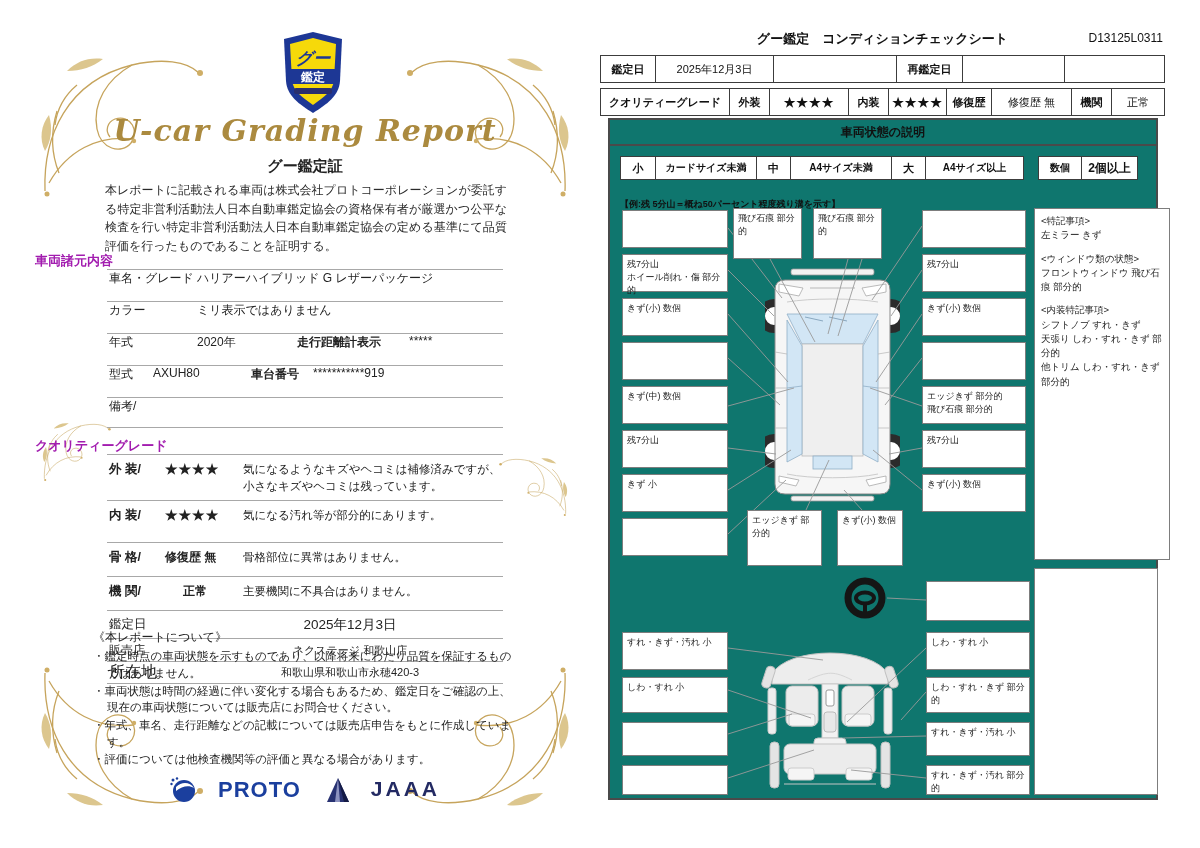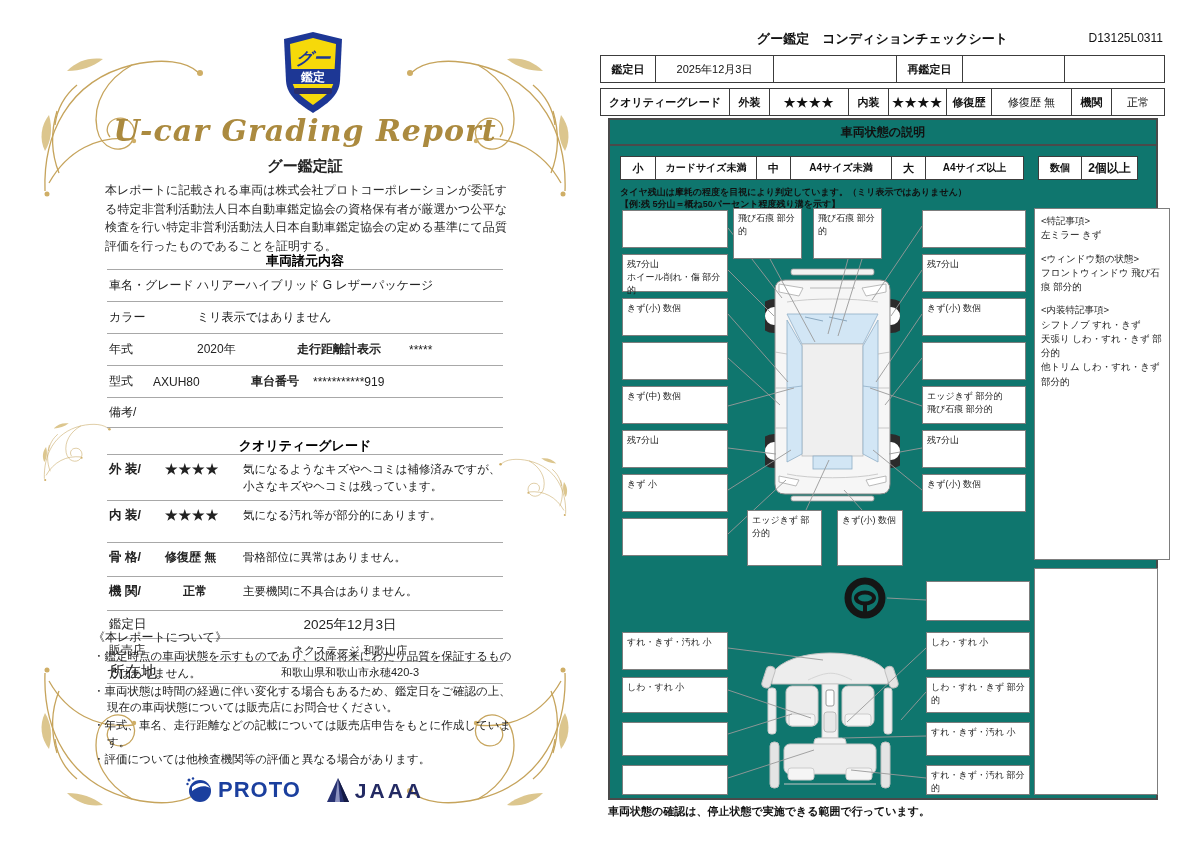--- a/index.html
+++ b/index.html
@@ -9,38 +9,38 @@
 
 .cert{position:absolute;left:35px;top:25px;width:540px;height:812px}
 .orn{position:absolute;inset:0;z-index:0}
 .cert-inner{position:absolute;inset:0;z-index:1}
 .badge{position:absolute;left:244px;top:6px;width:68px;height:84px}
 .cert-title{position:absolute;left:0;top:88px;width:100%;text-align:center;
   font-family:"DejaVu Serif",serif;font-style:italic;font-weight:bold;
   font-size:30px;color:#ab8a3f;letter-spacing:1px}
 .cert-sub{position:absolute;left:0;top:132px;width:100%;text-align:center;font-size:15px;font-weight:bold;color:#222}
 .cert-intro{position:absolute;left:70px;top:156px;width:402px;font-size:12px;line-height:1.55;text-align:justify;color:#2a2a2a}
-.sec-h{position:absolute;width:100%;text-align:center;font-size:13px;font-weight:bold;color:#000000}
+.sec-h{position:absolute;width:100%;text-align:left;font-size:13px;font-weight:bold;color:#a21caf}
 .spec{position:absolute;left:72px;width:396px;border-top:1px solid #a8a8a8}
-.srow{display:flex;align-items:center;border-bottom:1px solid #a8a8a8;font-size:12px;color:#222}
+.srow{display:flex;border-bottom:1px solid #a8a8a8;font-size:12px;color:#222}
 .sl{flex:0 0 90px;padding-left:2px}
 .sv{flex:1}
 .grow{display:flex;align-items:flex-start;border-bottom:1px solid #a8a8a8;font-size:11.5px;color:#222;padding:6px 0 16px 0}
 .gl{flex:0 0 58px;font-size:12.5px;font-weight:bold;padding-left:2px}
 .gv{flex:0 0 78px;font-weight:bold;font-size:14px;letter-spacing:1px}
 .gv2{flex:0 0 78px;font-size:12px;font-weight:bold}
 .gd{flex:1;line-height:1.45;padding-right:2px}
 .irow{display:flex;align-items:center;border-bottom:1px solid #a8a8a8;color:#222}
 .il{flex:0 0 90px;font-size:12.5px;padding-left:2px}
 .iv{flex:1;text-align:center}
 .notes{position:absolute;left:58px;top:604px;width:420px;font-size:11.5px;color:#222;line-height:1.45}
 .notes .nh{font-size:12px;margin-bottom:2px}
 .notes .ni{padding-left:14px;text-indent:-14px;margin-bottom:1px}
 .logos{position:absolute;left:0;top:752px;width:100%;display:flex;justify-content:center;align-items:center;gap:26px}
-.logo{display:flex;align-items:flex-end;gap:6px}
+.logo{display:flex;align-items:flex-start;gap:22px}
 .proto-t{font-size:22px;font-weight:900;color:#1b3f9e;letter-spacing:1px}
 .jaaa-t{font-size:21px;font-weight:900;color:#232a63;letter-spacing:3px}
 
 
 .sheet{position:absolute;left:600px;top:28px;width:565px;height:800px;font-size:11px}
 .sheet-title{position:absolute;left:0;top:2px;width:100%;text-align:center;font-weight:bold;font-size:13px;color:#111}
 .doc-id{position:absolute;right:2px;top:3px;font-size:12px;color:#111}
 .tr{position:absolute;display:flex;border:1px solid #3c3c3c;background:#fff}
 .tc{display:flex;align-items:center;justify-content:center;border-left:1px solid #3c3c3c;font-size:11px;color:#111;text-align:center}
 .tc:first-child{border-left:none}
@@ -230,21 +230,20 @@
       <div class="tc" style="width:34px;font-weight:bold">中</div>
       <div class="tc" style="width:101px;font-weight:bold;font-size:10px">A4サイズ未満</div>
       <div class="tc" style="width:34px;font-weight:bold">大</div>
       <div class="tc" style="flex:1;font-weight:bold;font-size:10px">A4サイズ以上</div>
     </div>
     <div class="tr" style="left:428px;top:36px;width:100px;height:24px">
       <div class="tc" style="width:42px;font-weight:bold;font-size:10px">数個</div>
       <div class="tc" style="flex:1;font-weight:bold;font-size:12px">2個以上</div>
     </div>
 
-    <div class="note9" style="left:10px;top:66px;font-weight:bold">タイヤ残山は摩耗の程度を目視により判定しています。（ミリ表示ではありません）</div>
     <div class="note9" style="left:10px;top:78px;font-weight:bold">【例:残 5分山＝概ね50パーセント程度残り溝を示す】</div>
 
     <svg class="diagram" style="left:155px;top:148px" width="135" height="234" viewBox="0 0 135 234">
       <rect x="26" y="1" width="83" height="6" rx="2" fill="#f2f2f2" stroke="#999" stroke-width="0.8"></rect>
       <circle cx="9" cy="48" r="13" fill="#fff" stroke="#2b2b2b" stroke-width="8"></circle>
       <circle cx="126" cy="48" r="13" fill="#fff" stroke="#2b2b2b" stroke-width="8"></circle>
       <circle cx="9" cy="183" r="13" fill="#fff" stroke="#2b2b2b" stroke-width="8"></circle>
       <circle cx="126" cy="183" r="13" fill="#fff" stroke="#2b2b2b" stroke-width="8"></circle>
       <path d="M10,22 Q10,12 20,12 L115,12 Q125,12 125,22 L125,216 Q125,226 115,226 L20,226 Q10,226 10,216 Z" fill="#f6f6f6" stroke="#8a8a8a"></path>
       <path d="M14,16 L38,20 L34,28 L14,24 Z" fill="#fff" stroke="#aaa" stroke-width="0.8"></path>
@@ -369,14 +368,13 @@
     <div class="b" style="left:12px;top:512px;width:106px;height:38px">すれ・きず・汚れ 小</div>
     <div class="b" style="left:12px;top:557px;width:106px;height:36px">しわ・すれ 小</div>
     <div class="b" style="left:12px;top:602px;width:106px;height:34px"></div>
     <div class="b" style="left:12px;top:645px;width:106px;height:30px"></div>
     <div class="b" style="left:316px;top:512px;width:104px;height:38px">しわ・すれ 小</div>
     <div class="b" style="left:316px;top:557px;width:104px;height:36px">しわ・すれ・きず 部分的</div>
     <div class="b" style="left:316px;top:602px;width:104px;height:34px">すれ・きず・汚れ 小</div>
     <div class="b" style="left:316px;top:645px;width:104px;height:30px">すれ・きず・汚れ 部分的</div>
   </div>
 
-  <div class="footer-note">車両状態の確認は、停止状態で実施できる範囲で行っています。</div>
 </div>
 
 </body></html>

